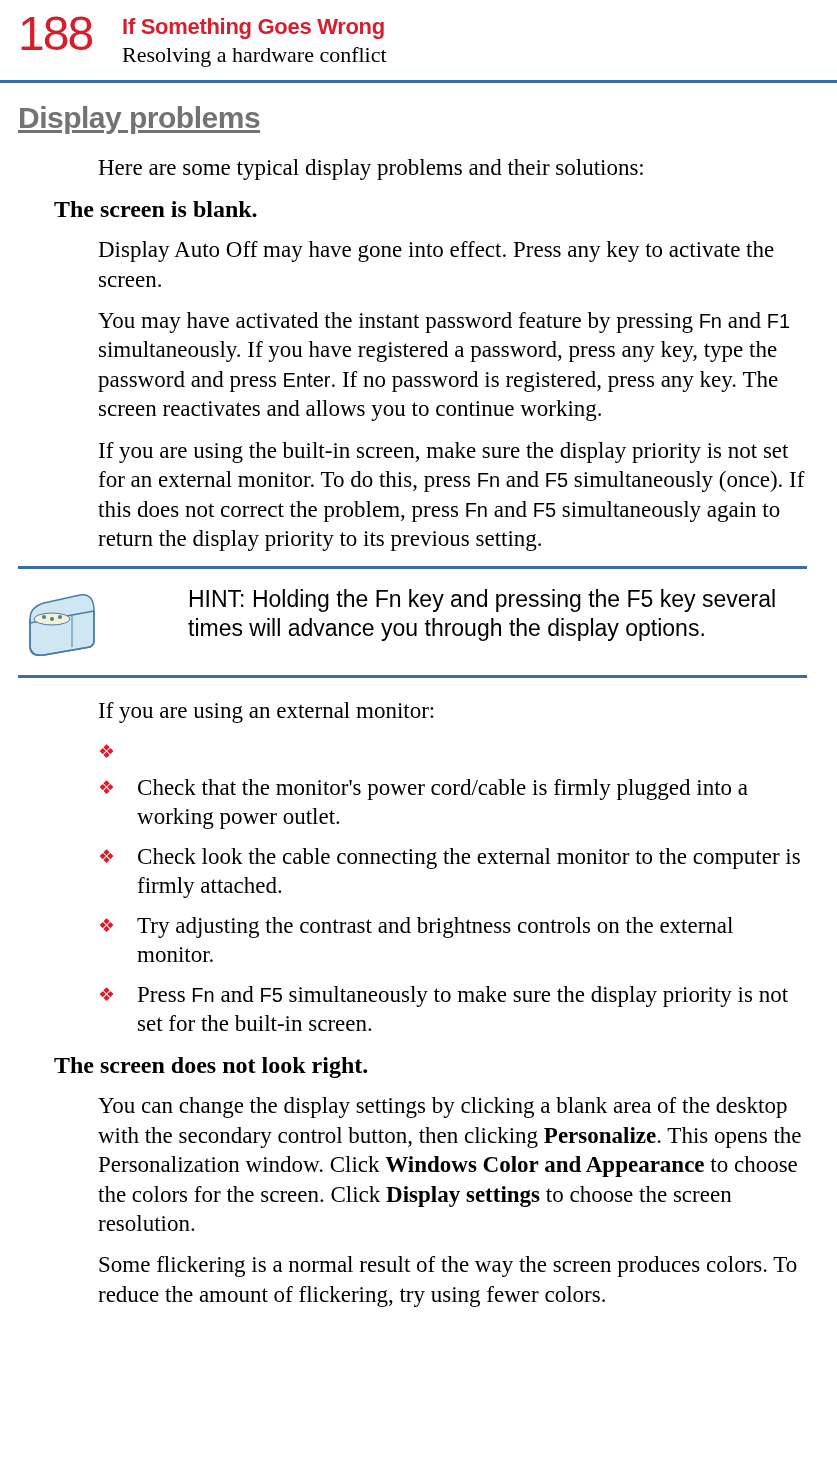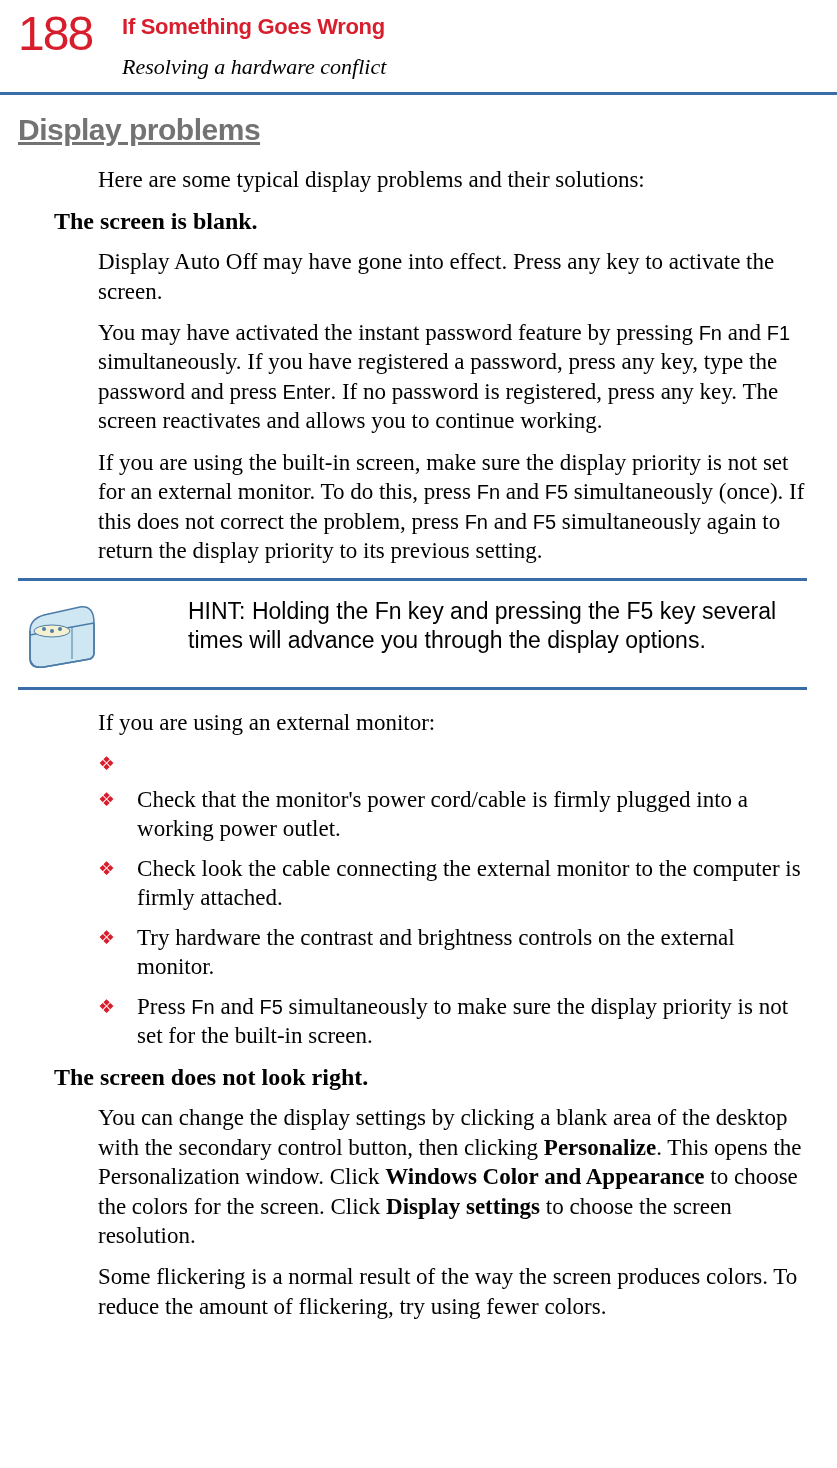--- a/index.html
+++ b/index.html
@@ -29,24 +29,23 @@
     .header-titles { display: flex; flex-direction: column; justify-content: center; padding-top: 4px; }
     .chapter-title {
       font-family: 'Arial Narrow', Arial, sans-serif;
       font-size: 22px;
       font-weight: bold;
       color: #d81e2c;
       letter-spacing: -0.3px;
     }
     .section-subtitle {
       font-family: Georgia, serif;
-      font-style: italic;
       font-size: 22px;
       color: #000;
-      margin-top: 14px;
+      margin-top: 2px;
     }
     .content { padding: 18px 30px 6px 18px; }
     .section-heading {
       font-family: 'Arial Narrow', Arial, sans-serif;
       font-size: 30px;
       font-weight: bold;
       color: #737373;
       margin-bottom: 18px;
       letter-spacing: -0.5px;
       text-decoration: underline;
@@ -161,21 +160,21 @@
     <li>
         <span class="bullet-mark">❖</span>
         <span class="bullet-text">Check that the monitor's power cord/cable is firmly plugged into a working power outlet.</span>
       </li>
     <li>
         <span class="bullet-mark">❖</span>
         <span class="bullet-text">Check look the cable connecting the external monitor to the computer is firmly attached.</span>
       </li>
     <li>
         <span class="bullet-mark">❖</span>
-        <span class="bullet-text">Try hardware the contrast and brightness controls on the external monitor.</span>
+        <span class="bullet-text">Try adjusting the contrast and brightness controls on the external monitor.</span>
       </li>
     <li>
         <span class="bullet-mark">❖</span>
         <span class="bullet-text"><span>Press </span><span class="mono">Fn</span><span> and </span><span class="mono">F5</span><span> simultaneously to make sure the display priority is not set for the built-in screen.</span></span>
       </li>
   </ul>
 
   <div class="body-indent-less">
     <p class="bold-q">The screen does not look right.</p>
   </div>

